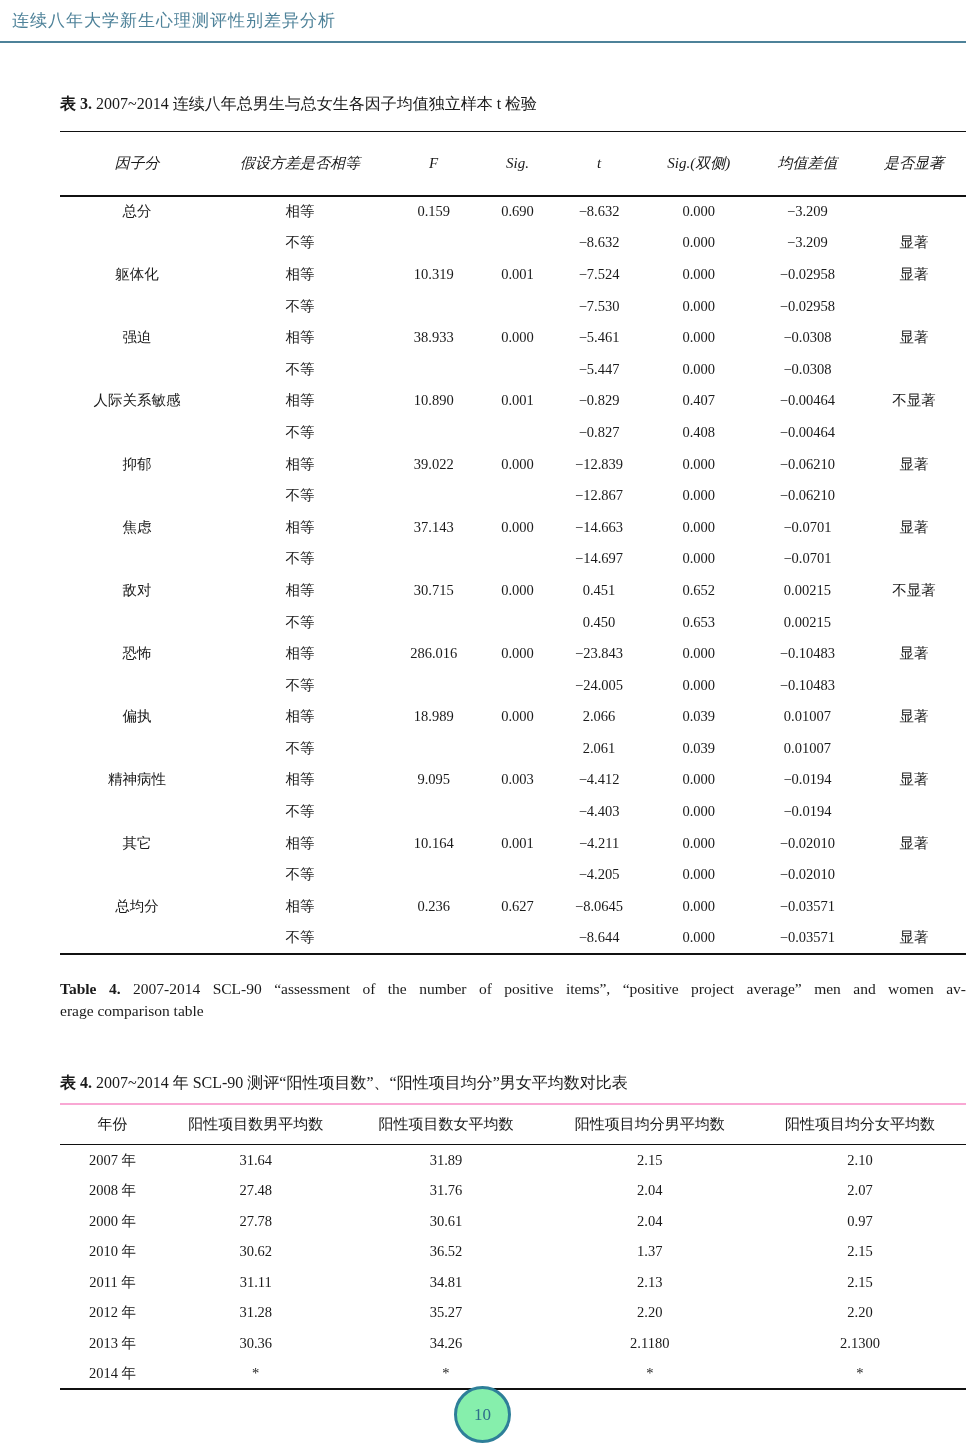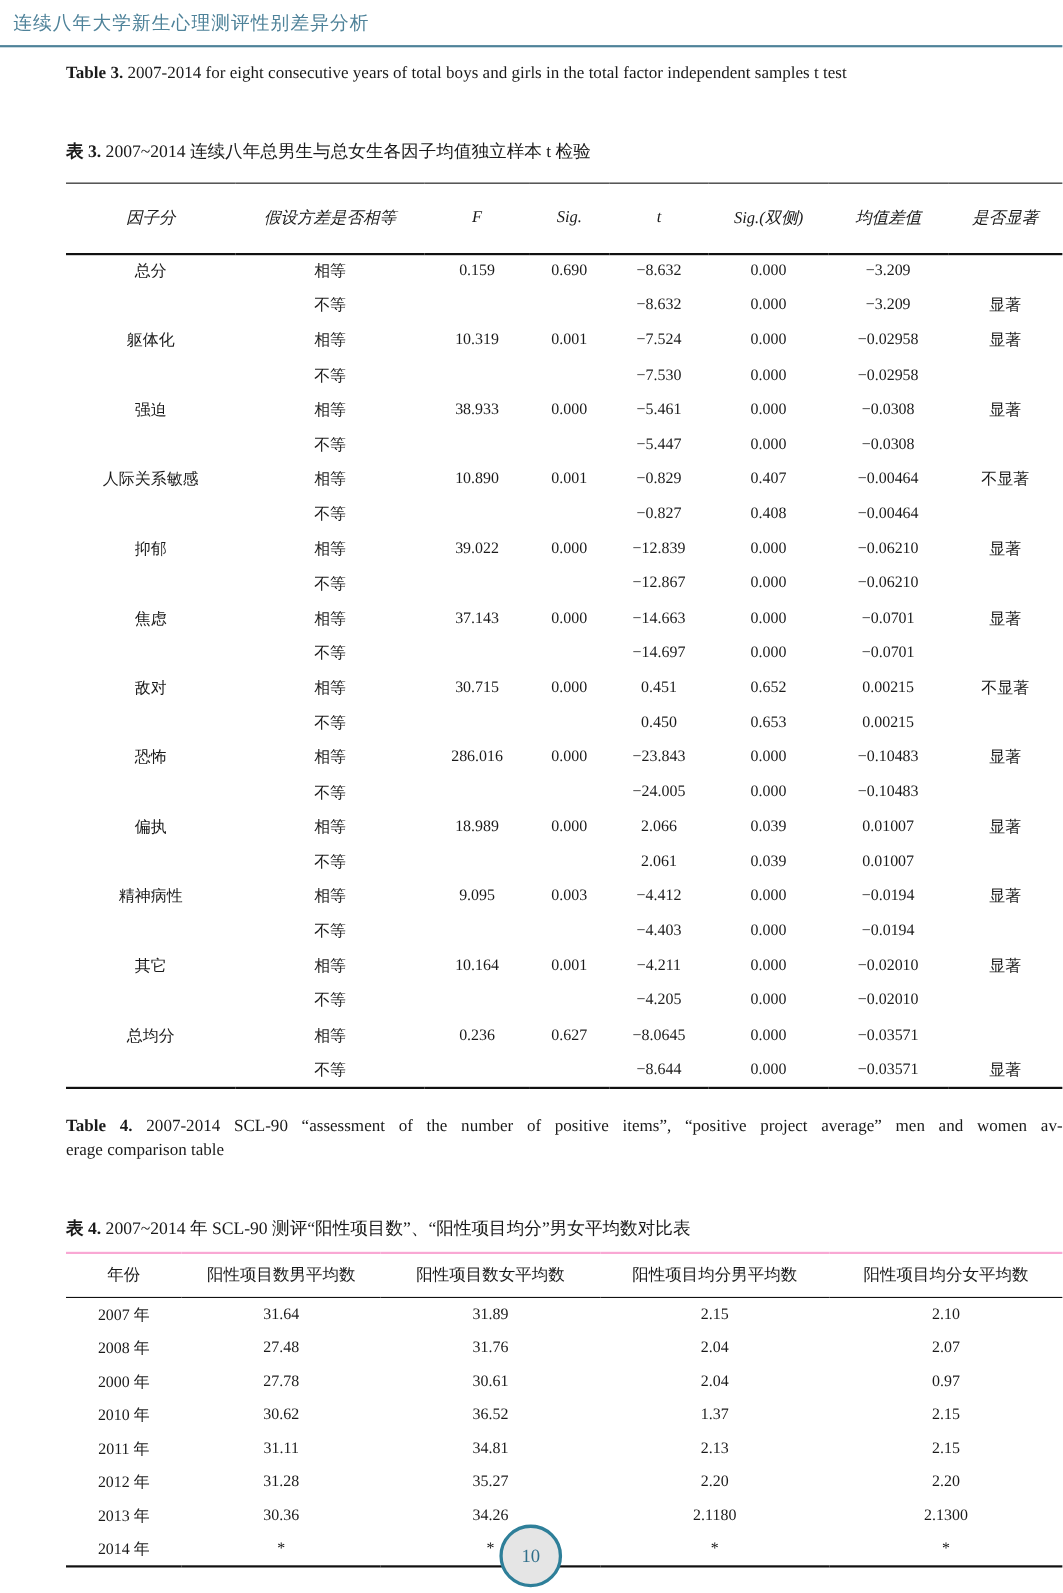--- a/index.html
+++ b/index.html
@@ -56,39 +56,38 @@
   .t4 thead tr { height: 41px; border-bottom: 1px solid #111; }
   .t4 thead th { font-size: 15px; vertical-align: middle; }
   .t4 tbody tr { height: 30.5px; }
   .caption-t4 { margin-top: 23px; }
   
   .page-bubble {
     position: absolute;
     left: 454px; top: 1386px;
     width: 57px; height: 57px;
     border-radius: 50%;
-    background: #e5e5e5;
+    background: #86efac;
     border: 3px solid #2e7f99;
     display: flex; align-items: center; justify-content: center;
     color: #2e6e8a;
     font-size: 17px;
   }
 </style>
 </head>
 <body>
 
 <header class="running-head">
   <div class="title">连续八年大学新生心理测评性别差异分析</div>
 </header>
 <hr class="head-rule">
 
 <main class="content">
 
   <div class="caption">
-    <div><b>Table 3.</b> <span>2007-2014 for eight consecutive years of total boys and girls in the total factor independent samples t test</span></div>
     <div class="cap-zh"><b>表 3.</b> <span>2007~2014 连续八年总男生与总女生各因子均值独立样本 t 检验</span></div>
   </div>
 
   <table class="t3">
     <colgroup>
       <col style="width:17%">
         <col style="width:19%">
         <col style="width:10.5%">
         <col style="width:8%">
       <col style="width:10%">

